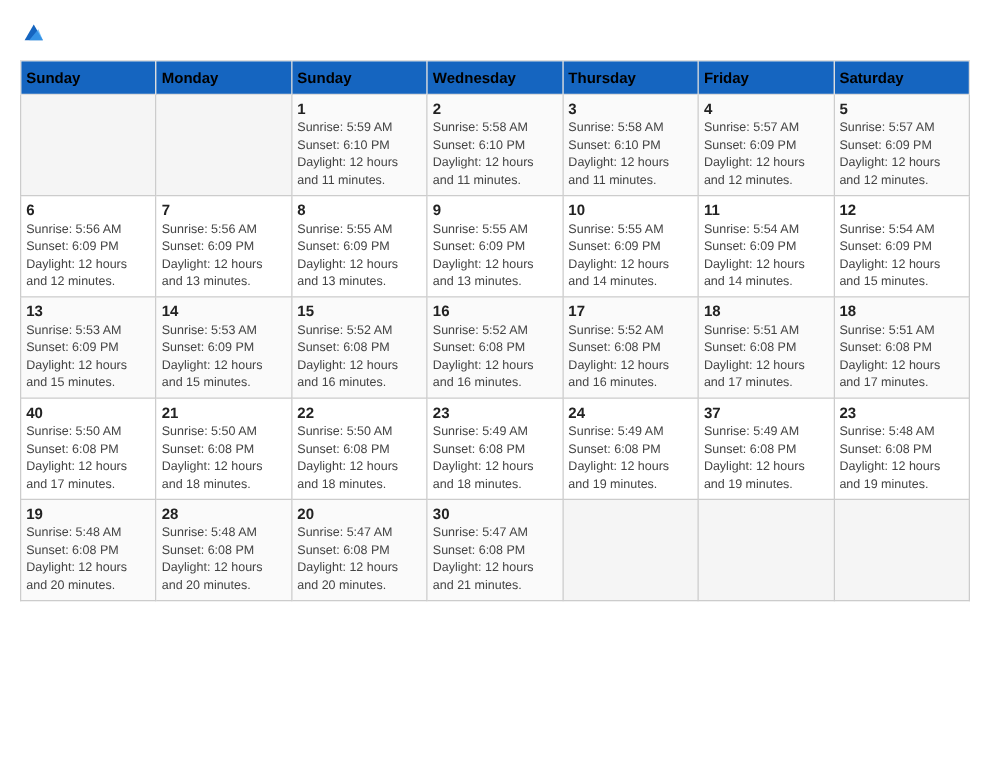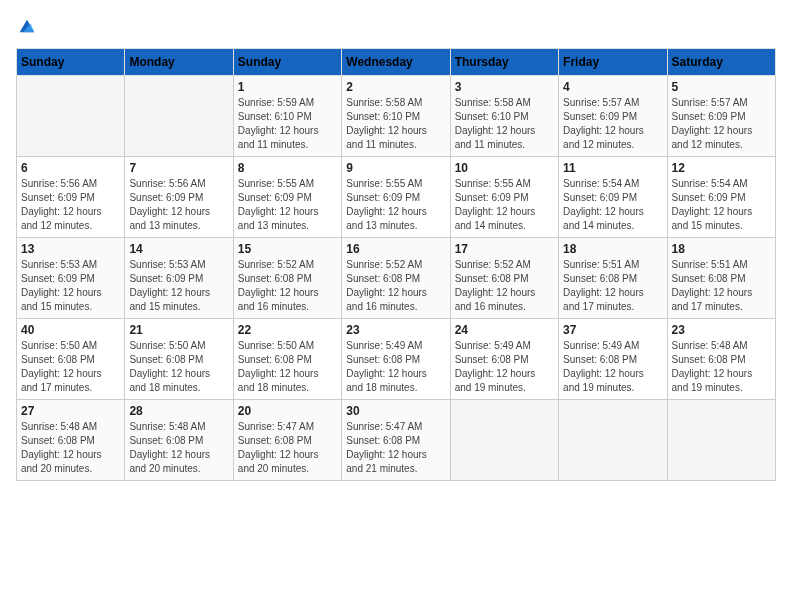--- a/index.html
+++ b/index.html
@@ -307,21 +307,21 @@
         <td>
           <div class="day-number">23</div>
           <div class="day-info" style="white-space: pre-line;">Sunrise: 5:48 AM
 Sunset: 6:08 PM
 Daylight: 12 hours
 and 19 minutes.</div>
         </td>
       </tr>
       <tr>
         <td>
-          <div class="day-number">27</div>
+          <div class="day-number">19</div>
           <div class="day-info" style="white-space: pre-line;">Sunrise: 5:48 AM
 Sunset: 6:08 PM
 Daylight: 12 hours
 and 20 minutes.</div>
         </td>
         <td>
           <div class="day-number">28</div>
           <div class="day-info" style="white-space: pre-line;">Sunrise: 5:48 AM
 Sunset: 6:08 PM
 Daylight: 12 hours

